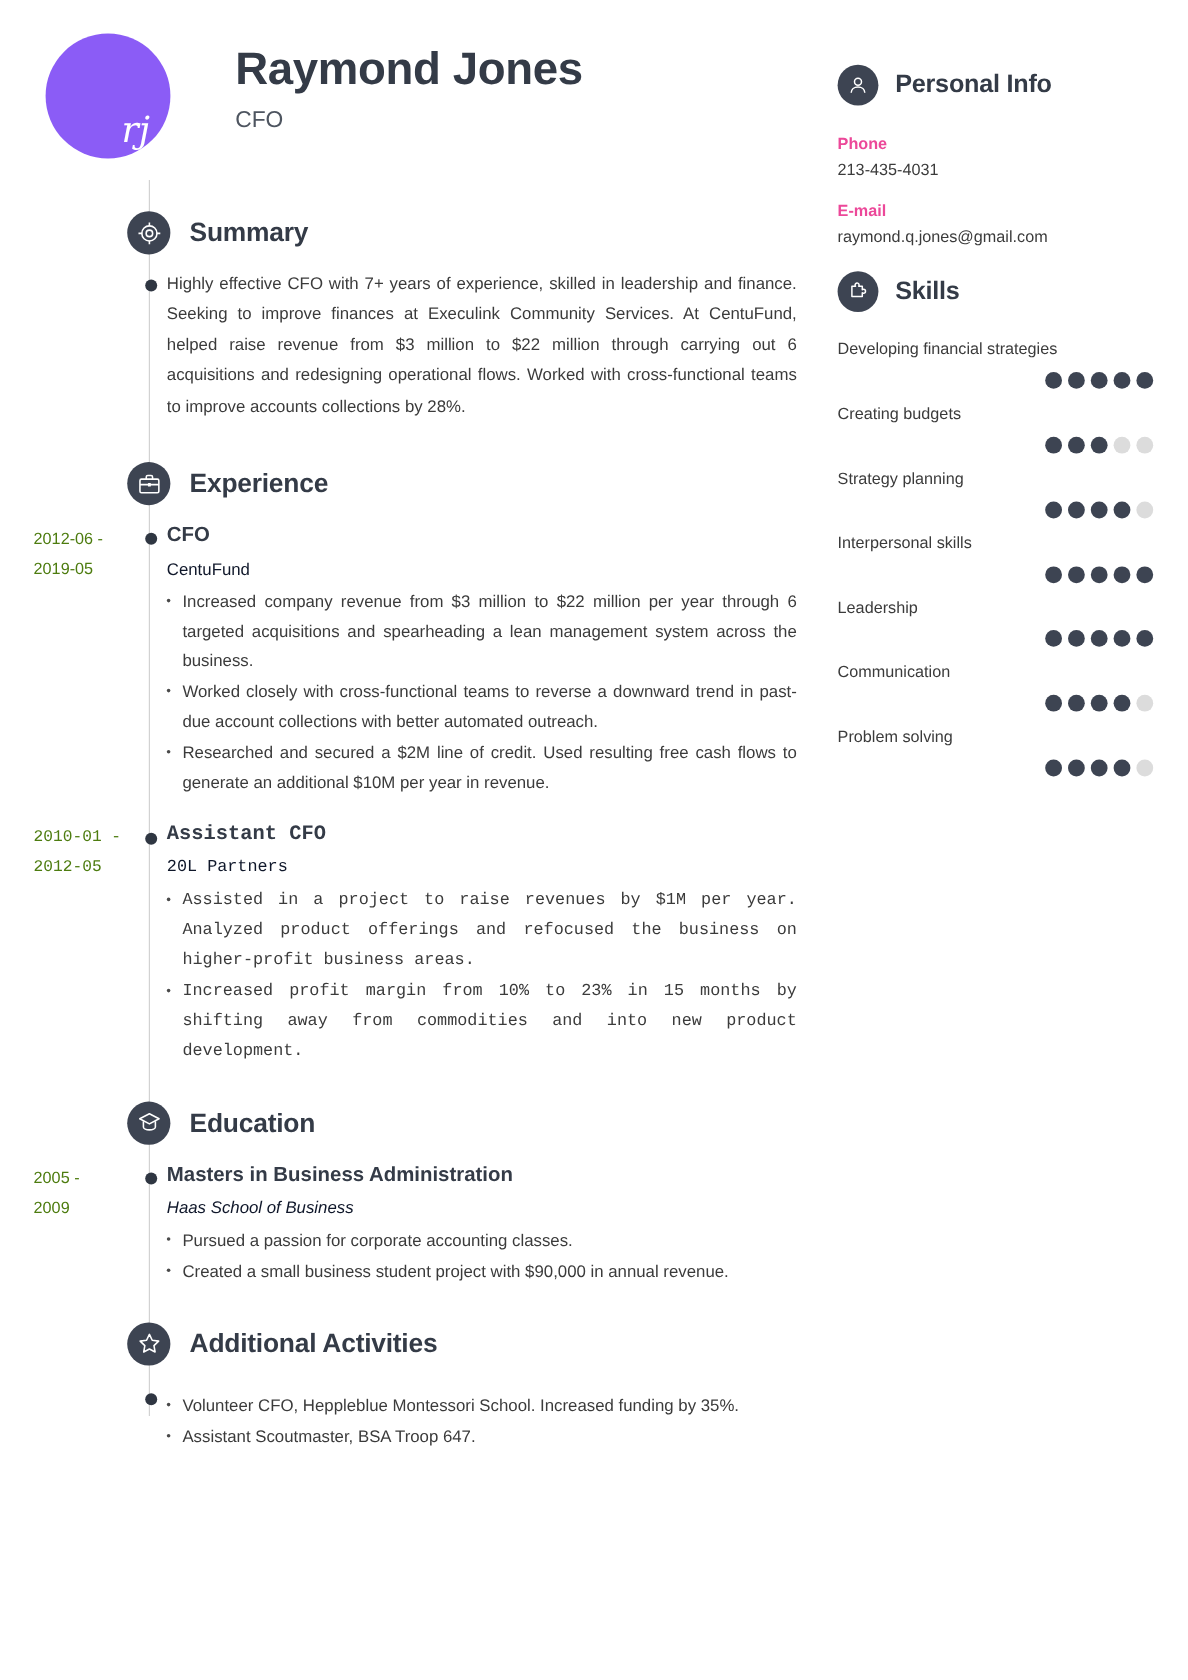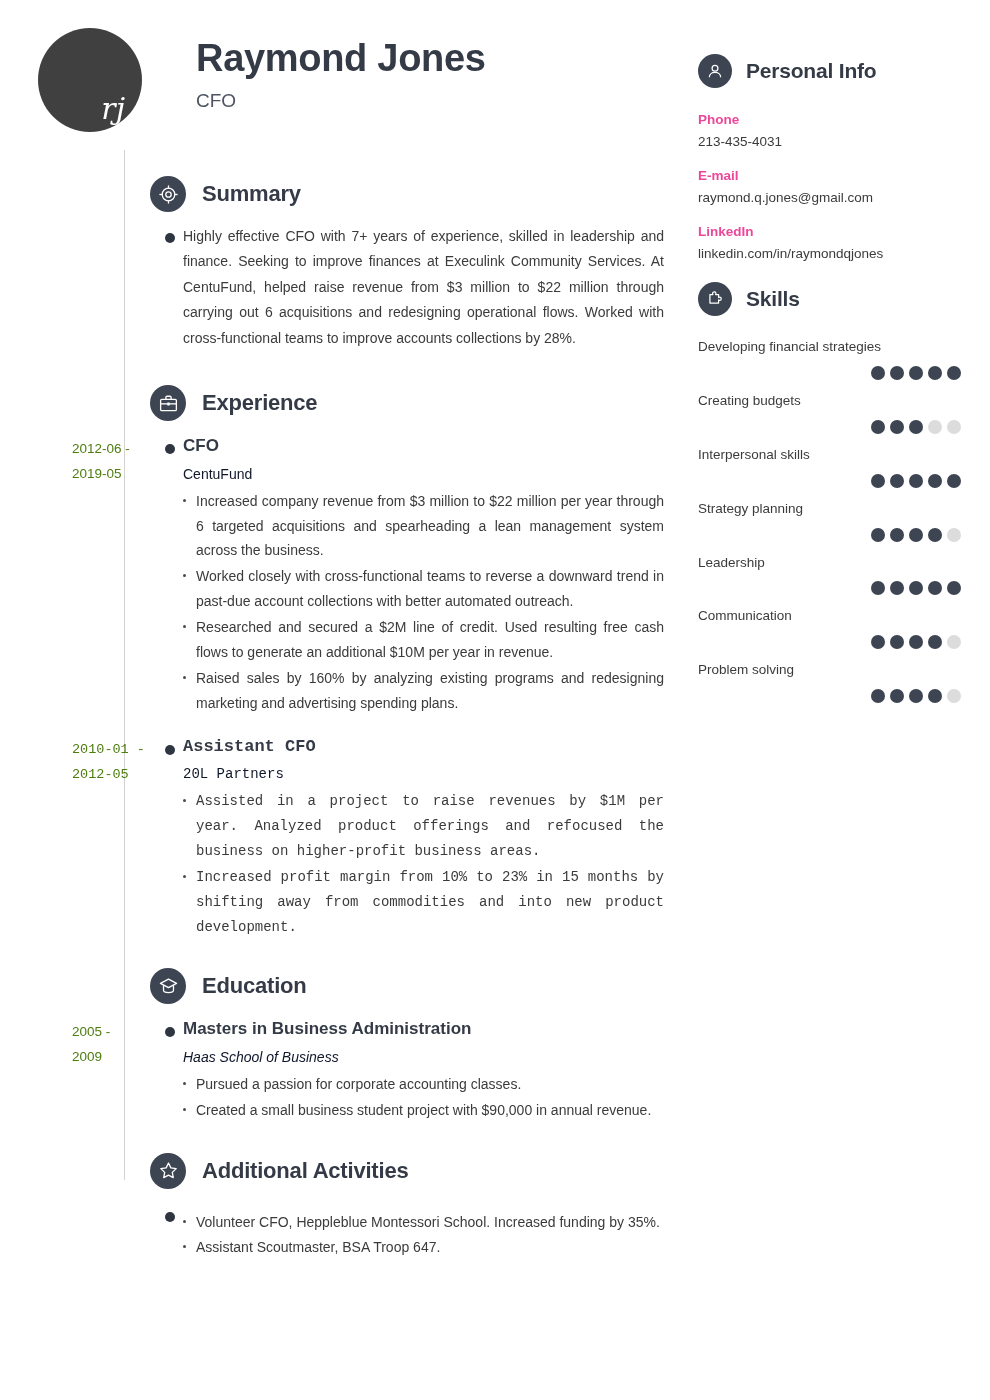--- a/index.html
+++ b/index.html
@@ -46,21 +46,21 @@
   .header {
     display: flex;
     align-items: flex-start;
     padding-left: 38px;
     height: 112px;
   }
   .avatar {
     width: 104px;
     height: 104px;
     border-radius: 50%;
-    background: #404040;
+    background: #8b5cf6;
     position: relative;
     flex: 0 0 104px;
   }
   .avatar .monogram {
     position: absolute;
     right: 17px;
     bottom: 8px;
     font-family: "DejaVu Serif", "Liberation Serif", serif;
     font-style: italic;
     font-size: 30px;
@@ -83,21 +83,20 @@
     font-size: 19px;
     color: #4e5560;
     margin-top: 9px;
     font-weight: normal;
   }
 
   
   .section {
     position: relative;
     z-index: 1;
-    padding-left: 44px;
   }
   .sec-head {
     display: flex;
     align-items: center;
     padding-left: 106px;
     position: relative;
     z-index: 2;
   }
   .sec-icon {
     width: 36px;
@@ -339,21 +338,20 @@
           <div>2019-05</div>
         </div>
         <div class="entry-dot"></div>
         <div class="entry-body">
           <div class="entry-title">CFO</div>
           <div class="entry-sub">CentuFund</div>
           <ul class="bullets">
             <li>Increased company revenue from $3 million to $22 million per year through 6 targeted acquisitions and spearheading a lean management system across the business.</li>
             <li>Worked closely with cross-functional teams to reverse a downward trend in past-due account collections with better automated outreach.</li>
             <li>Researched and secured a $2M line of credit. Used resulting free cash flows to generate an additional $10M per year in revenue.</li>
-            <li>Raised sales by 160% by analyzing existing programs and redesigning marketing and advertising spending plans.</li>
           </ul>
         </div>
       </div>
 
       <div class="entry exp-entry-2">
         <div class="entry-date">
           <div>2010-01 -</div>
           <div>2012-05</div>
         </div>
         <div class="entry-dot"></div>
@@ -434,24 +432,20 @@
 
     <div class="contact-list">
       <div class="contact-item">
         <div class="contact-label">Phone</div>
         <div class="contact-value">213-435-4031</div>
       </div>
       <div class="contact-item">
         <div class="contact-label">E-mail</div>
         <div class="contact-value">raymond.q.jones@gmail.com</div>
       </div>
-      <div class="contact-item">
-        <div class="contact-label">LinkedIn</div>
-        <div class="contact-value">linkedin.com/in/raymondqjones</div>
-      </div>
     </div>
 
     <div class="side-head skills-head">
       <div class="side-icon">
         <svg width="20" height="20" viewBox="0 0 24 24" fill="none" stroke="#ffffff" stroke-width="1.5" stroke-linejoin="round">
           <path d="M9.6 4.1a2 2 0 0 1 3.5 1.3c0 .5-.2.9-.4 1.2h3.6v3.6c.3-.3.7-.5 1.2-.5a2 2 0 0 1 0 4c-.5 0-.9-.2-1.2-.5v3.6H5.9V6.6h3.6c-.2-.3-.4-.7-.4-1.2 0-.5.2-.95.5-1.3z"></path>
         </svg>
       </div>
       <div class="side-title">Skills</div>
     </div>
@@ -471,37 +465,37 @@
         <div class="skill-name">Creating budgets</div>
         <div class="skill-dots">
             <span class="dot on"></span>
             <span class="dot on"></span>
             <span class="dot on"></span>
             <span class="dot"></span>
             <span class="dot"></span>
           </div>
       </div>
       <div class="skill-row">
+        <div class="skill-name">Strategy planning</div>
+        <div class="skill-dots">
+            <span class="dot on"></span>
+            <span class="dot on"></span>
+            <span class="dot on"></span>
+            <span class="dot on"></span>
+            <span class="dot"></span>
+          </div>
+      </div>
+      <div class="skill-row">
         <div class="skill-name">Interpersonal skills</div>
         <div class="skill-dots">
             <span class="dot on"></span>
             <span class="dot on"></span>
             <span class="dot on"></span>
             <span class="dot on"></span>
             <span class="dot on"></span>
-          </div>
-      </div>
-      <div class="skill-row">
-        <div class="skill-name">Strategy planning</div>
-        <div class="skill-dots">
-            <span class="dot on"></span>
-            <span class="dot on"></span>
-            <span class="dot on"></span>
-            <span class="dot on"></span>
-            <span class="dot"></span>
           </div>
       </div>
       <div class="skill-row">
         <div class="skill-name">Leadership</div>
         <div class="skill-dots">
             <span class="dot on"></span>
             <span class="dot on"></span>
             <span class="dot on"></span>
             <span class="dot on"></span>
             <span class="dot on"></span>

